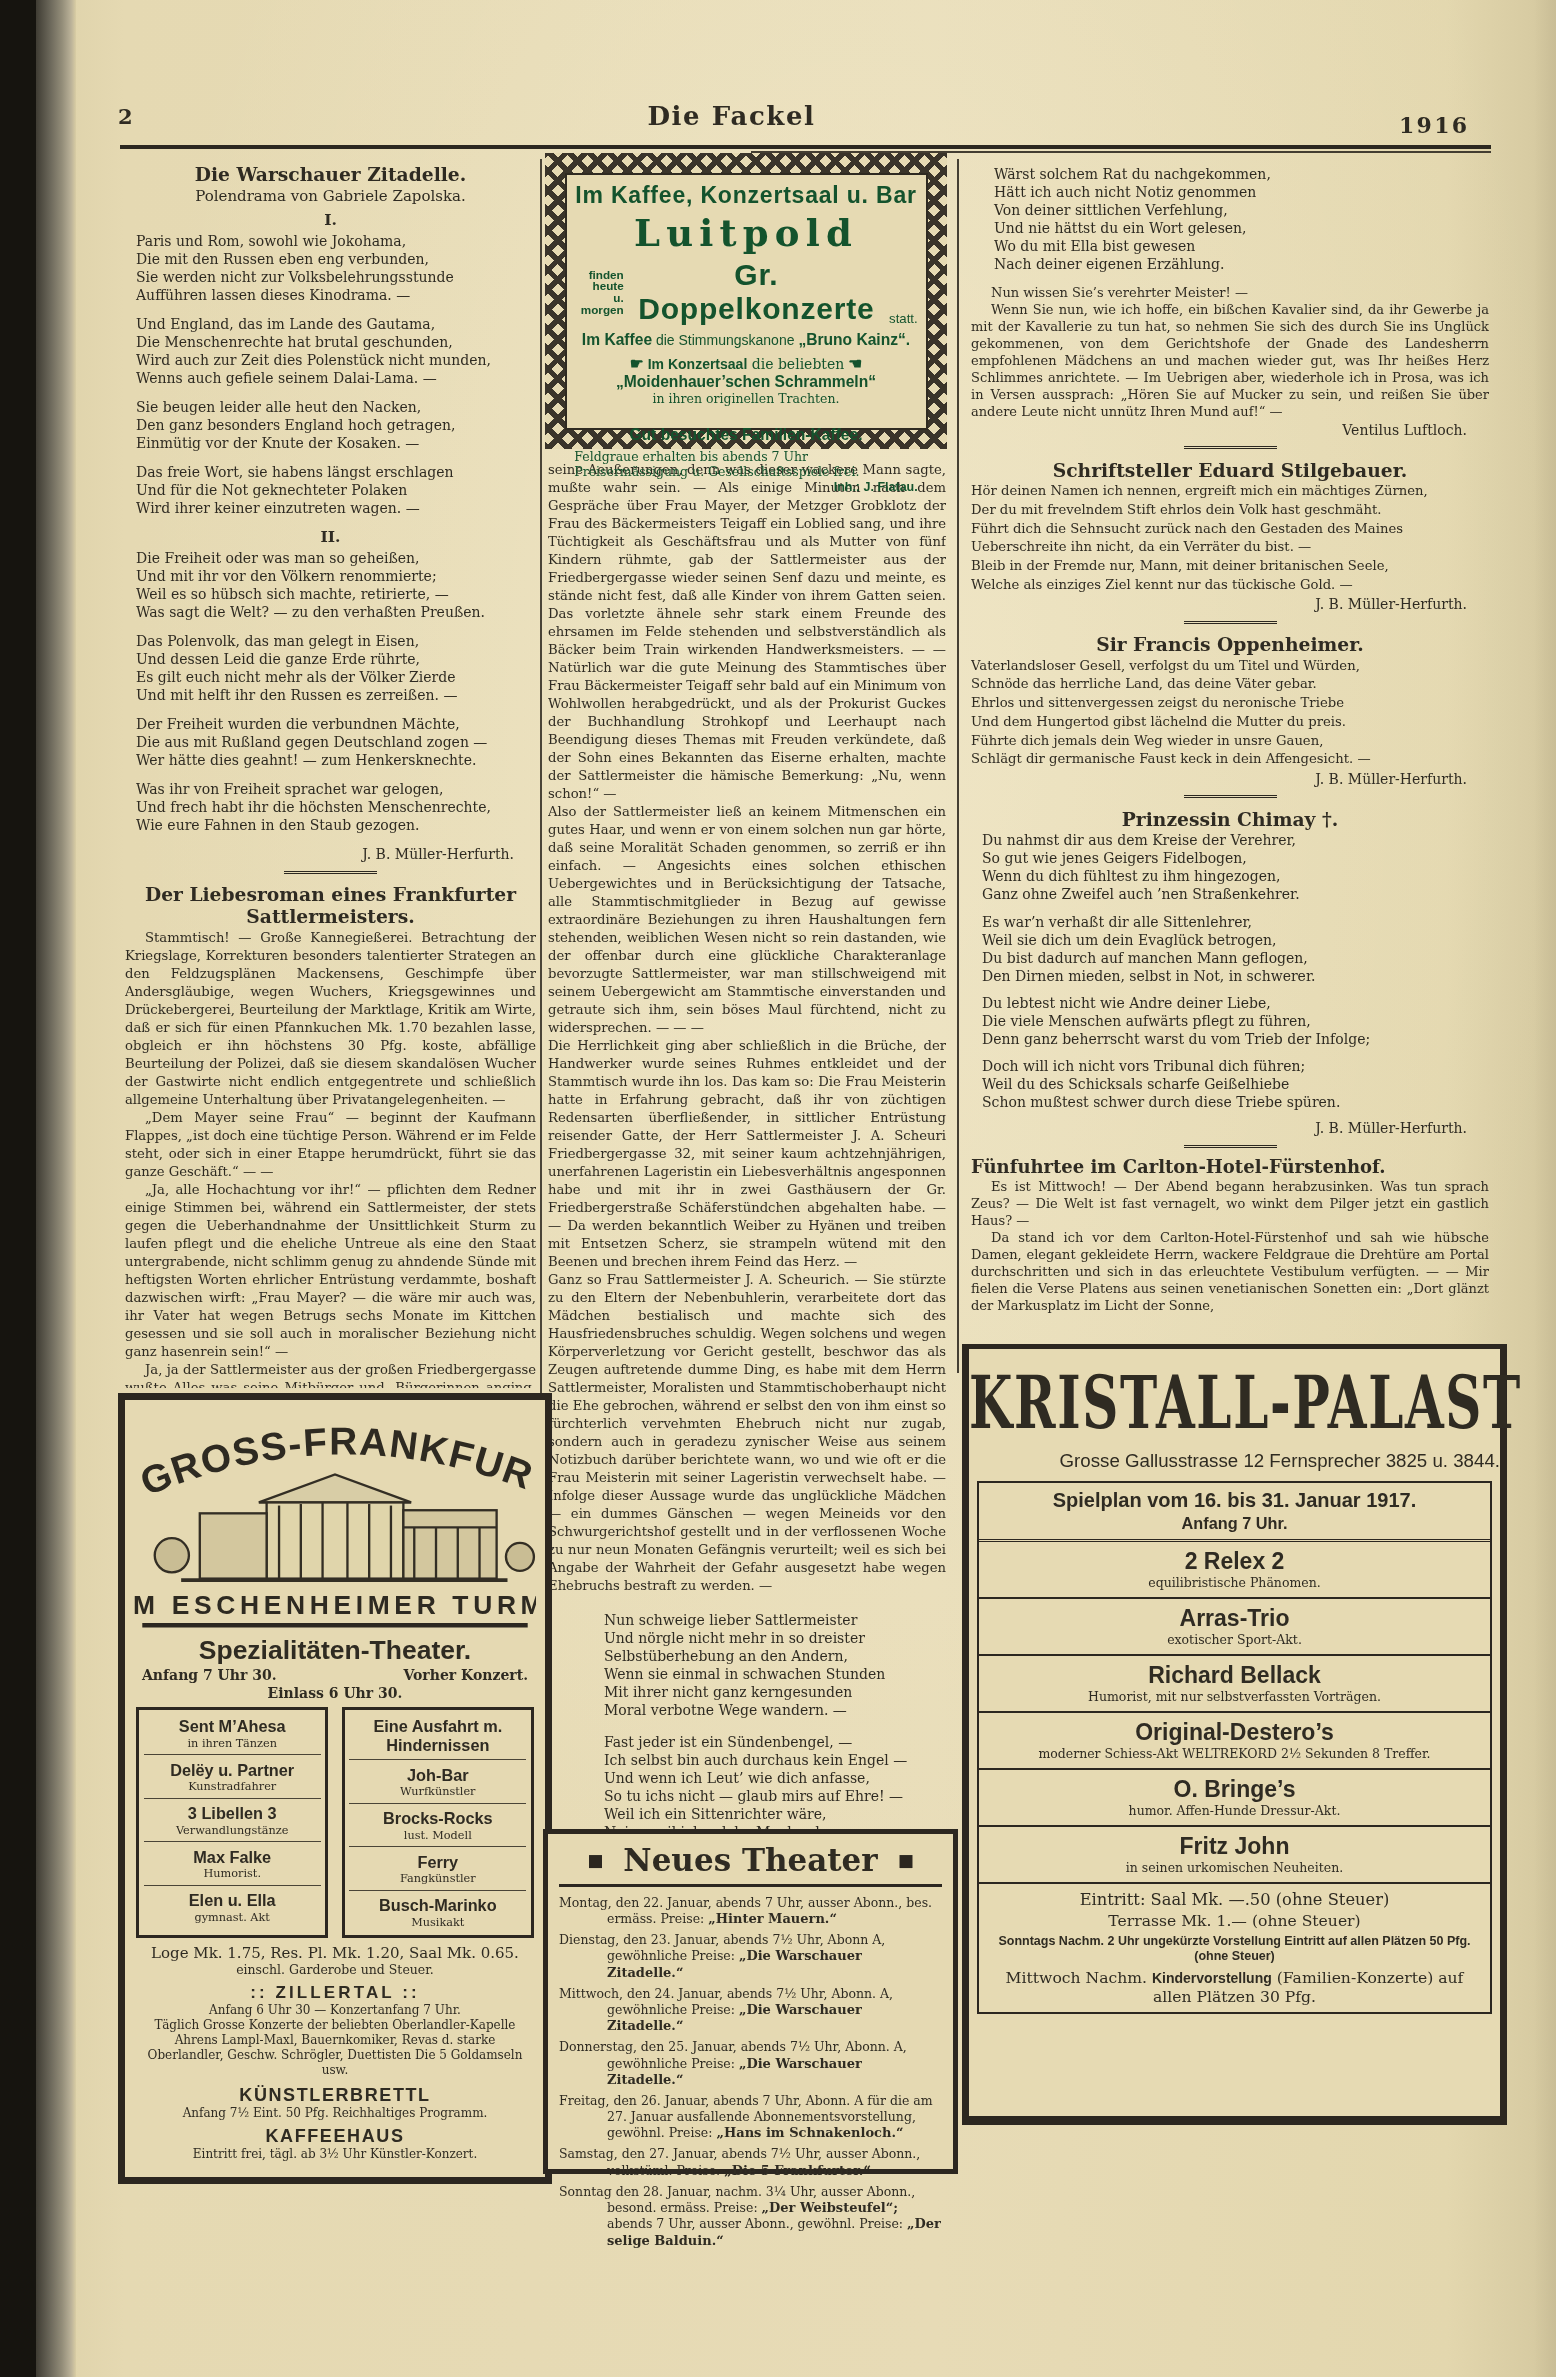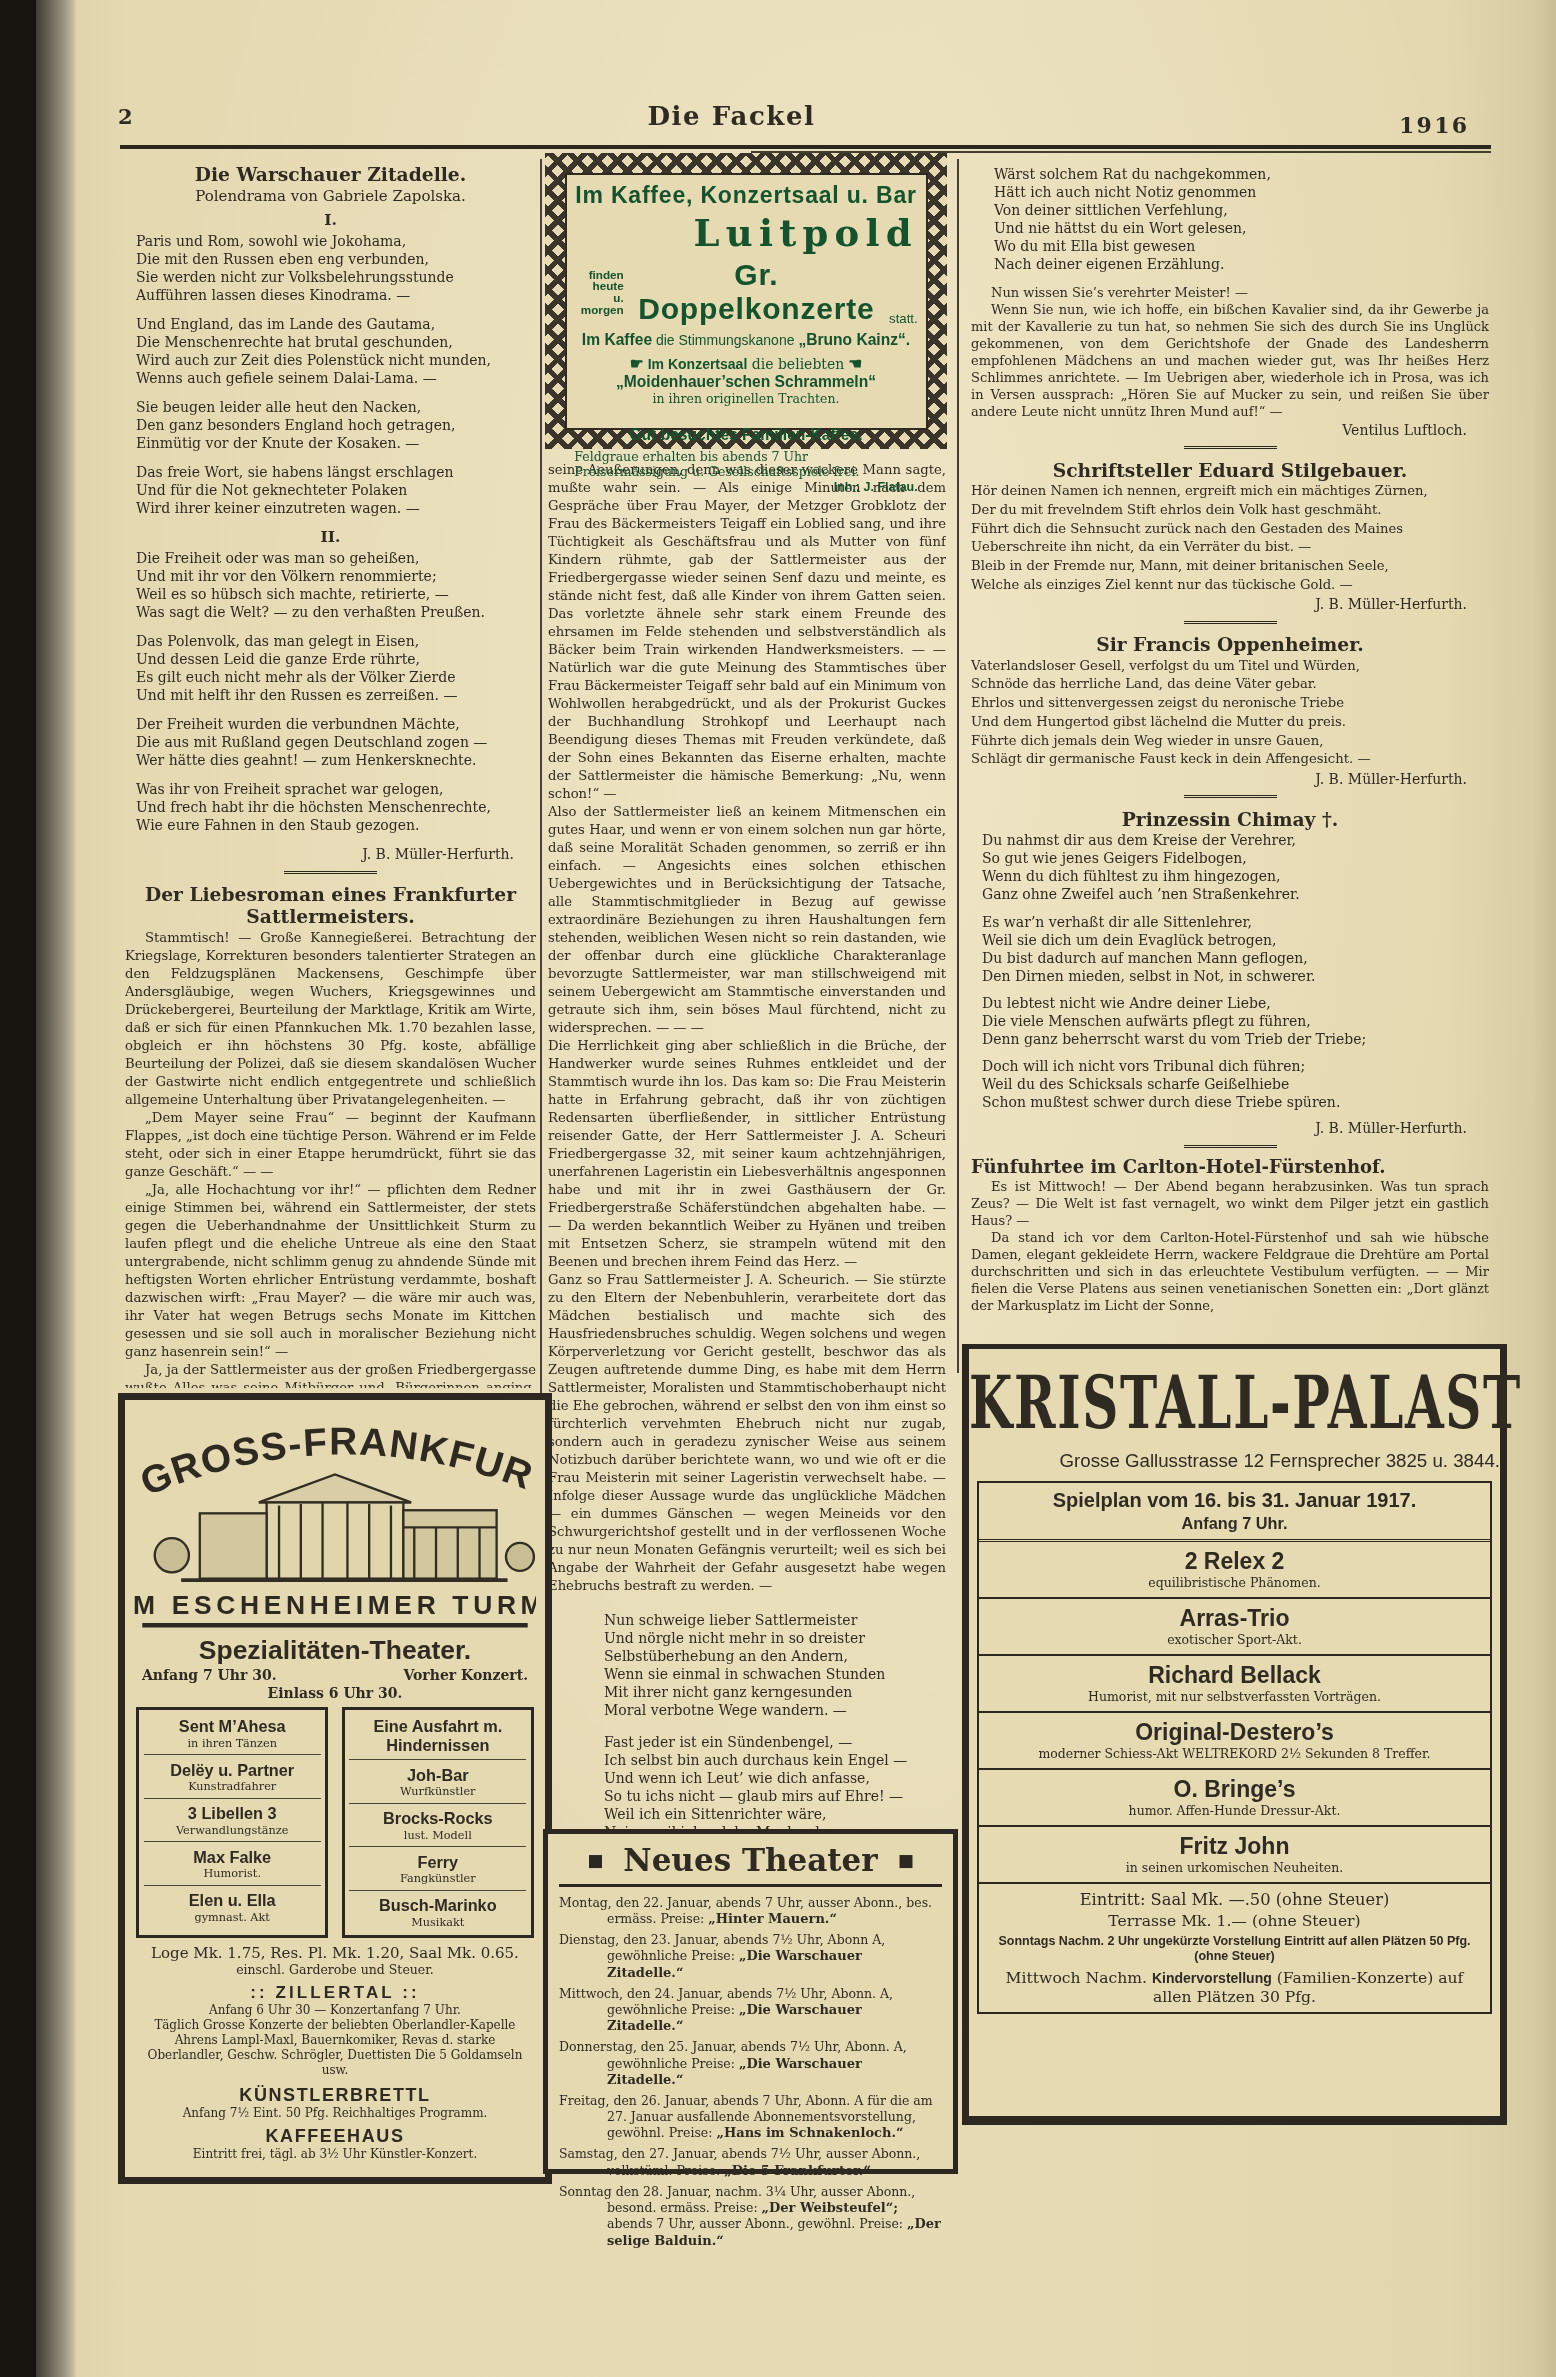--- a/index.html
+++ b/index.html
@@ -49,21 +49,21 @@
 
   
   .ad-luitpold{position:absolute;left:545px;top:153px;width:402px;height:296px;
       background:
         repeating-linear-gradient(45deg,#3a342a 0 5.4px,rgba(0,0,0,0) 5.4px 14px),
         repeating-linear-gradient(-45deg,#3a342a 0 5.4px,rgba(0,0,0,0) 5.4px 14px),
         #e6dab3;}
   .luit-inner{position:absolute;inset:19.5px;background:#e6dab3;border:2.3px solid #2f2a21;
       padding:6.2px 7.8px;text-align:center;font-family:"Liberation Sans",sans-serif;color:#14532d;}
   .luit-line1{font-size:23px;font-weight:700;letter-spacing:0.8px;margin-top:1.6px;}
-  .luit-name{font-family:"DejaVu Serif",serif;font-size:37px;font-weight:700;letter-spacing:6.2px;margin:1.6px 0 3.1px;text-align:right;}
+  .luit-name{font-family:"DejaVu Serif",serif;font-size:37px;font-weight:700;letter-spacing:6.2px;margin:1.6px 0 3.1px;}
   .luit-row{display:flex;align-items:center;justify-content:center;gap:6.2px;}
   .luit-when{font-size:11.7px;font-weight:700;line-height:11.7px;text-align:right;white-space:pre-line;}
   .luit-event{font-size:30px;font-weight:700;letter-spacing:0.8px;}
   .luit-statt{font-size:13.2px;align-self:flex-end;}
   .luit-kainz{font-size:14px;margin-top:4.7px;}
   .luit-kainz b{font-size:15.6px;}
   .luit-ks{font-size:14px;margin-top:6.2px;font-weight:700;}
   .luit-schr{font-size:15.6px;font-weight:700;}
   .luit-tracht{font-size:12.5px;font-family:"DejaVu Serif",serif;}
   .luit-fam{font-size:15.6px;font-weight:700;margin-top:20px;}
@@ -271,21 +271,21 @@
     <div class="stanza" style="margin-bottom:9.3px;">Du nahmst dir aus dem Kreise der Verehrer,
 So gut wie jenes Geigers Fidelbogen,
 Wenn du dich fühltest zu ihm hingezogen,
 Ganz ohne Zweifel auch ’nen Straßenkehrer.</div>
         <div class="stanza" style="margin-bottom:9.3px;">Es war’n verhaßt dir alle Sittenlehrer,
 Weil sie dich um dein Evaglück betrogen,
 Du bist dadurch auf manchen Mann geflogen,
 Den Dirnen mieden, selbst in Not, in schwerer.</div>
         <div class="stanza" style="margin-bottom:9.3px;">Du lebtest nicht wie Andre deiner Liebe,
 Die viele Menschen aufwärts pflegt zu führen,
-Denn ganz beherrscht warst du vom Trieb der Triebe;</div>
+Denn ganz beherrscht warst du vom Trieb der Infolge;</div>
         <div class="stanza" style="margin-bottom:9.3px;">Doch will ich nicht vors Tribunal dich führen;
 Weil du des Schicksals scharfe Geißelhiebe
 Schon mußtest schwer durch diese Triebe spüren.</div>
       </div>
     <div class="sig">J. B. Müller-Herfurth.</div>
     <div class="sep"></div>
 
     <h3 class="art-left">Fünfuhrtee im Carlton-Hotel-Fürstenhof.</h3>
     <div>
 

